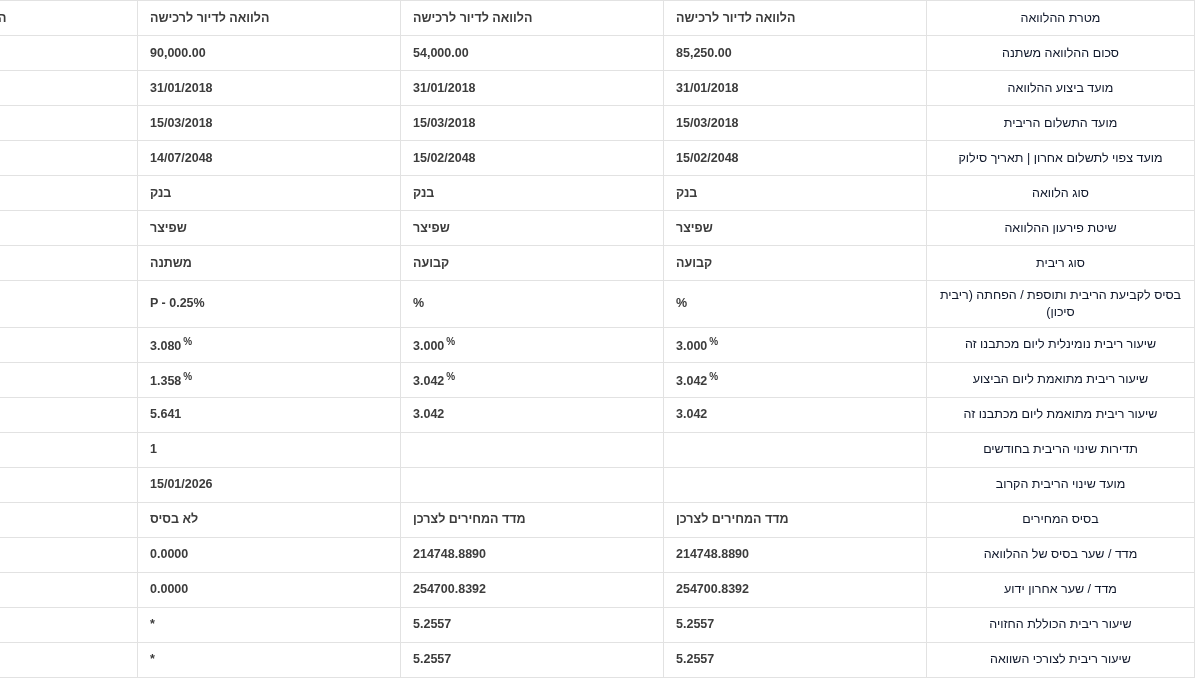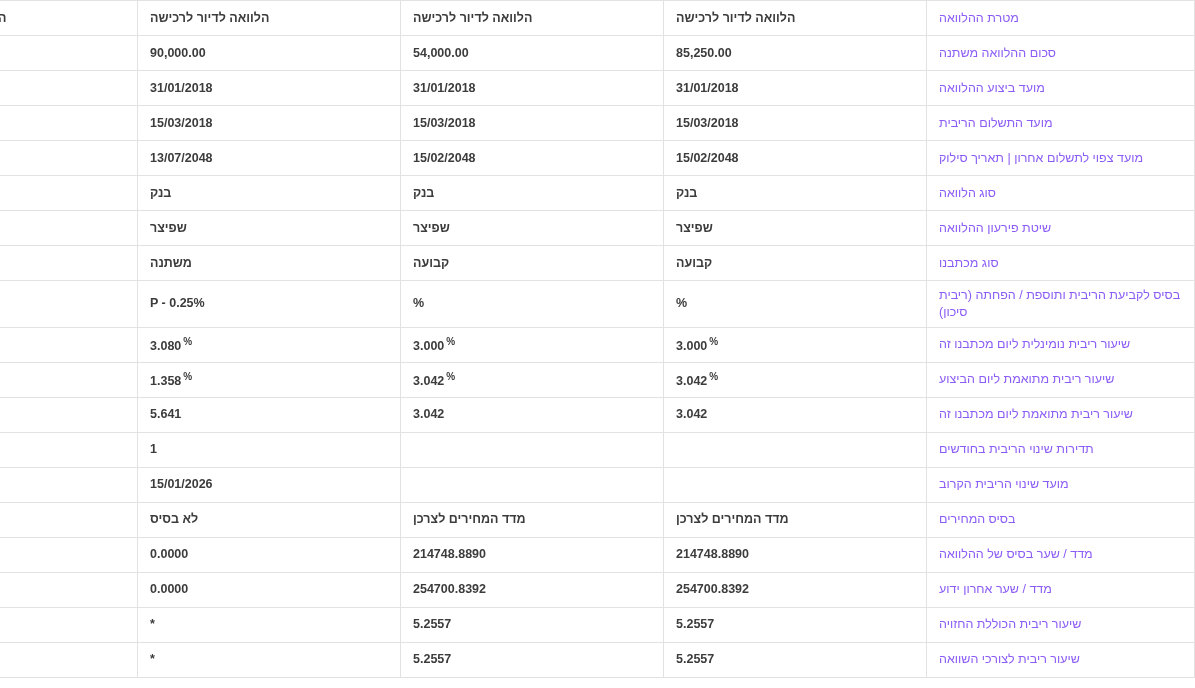--- a/index.html
+++ b/index.html
@@ -22,22 +22,22 @@
   }
   #loan-table td {
     border: 1px solid #e2e2e2;
     padding: 6px 12px;
     font-size: 12.5px;
     line-height: 1.35;
     vertical-align: middle;
     height: 22px;
   }
   td.label-cell {
-    text-align: left;
-    color: #8b5cf6;
+    text-align: center;
+    color: #0f172a;
     font-weight: normal;
     width: 243px;
   }
   td.value-cell {
     text-align: left;
     color: #3c3c3c;
     font-weight: bold;
     width: 238px;
   }
   .pct-sign {
@@ -80,39 +80,39 @@
         <td class="label-cell">מועד התשלום הריבית</td>
         <td class="value-cell"><span>15/03/2018</span></td>
         <td class="value-cell"><span>15/03/2018</span></td>
         <td class="value-cell"><span>15/03/2018</span></td>
         <td class="value-cell"></td>
       </tr>
       <tr>
         <td class="label-cell">מועד צפוי לתשלום אחרון | תאריך סילוק</td>
         <td class="value-cell"><span>15/02/2048</span></td>
         <td class="value-cell"><span>15/02/2048</span></td>
-        <td class="value-cell"><span>13/07/2048</span></td>
+        <td class="value-cell"><span>14/07/2048</span></td>
         <td class="value-cell"></td>
       </tr>
       <tr>
         <td class="label-cell">סוג הלוואה</td>
         <td class="value-cell"><span>בנק</span></td>
         <td class="value-cell"><span>בנק</span></td>
         <td class="value-cell"><span>בנק</span></td>
         <td class="value-cell"></td>
       </tr>
       <tr>
         <td class="label-cell">שיטת פירעון ההלוואה</td>
         <td class="value-cell"><span>שפיצר</span></td>
         <td class="value-cell"><span>שפיצר</span></td>
         <td class="value-cell"><span>שפיצר</span></td>
         <td class="value-cell"></td>
       </tr>
       <tr>
-        <td class="label-cell">סוג מכתבנו</td>
+        <td class="label-cell">סוג ריבית</td>
         <td class="value-cell"><span>קבועה</span></td>
         <td class="value-cell"><span>קבועה</span></td>
         <td class="value-cell"><span>משתנה</span></td>
         <td class="value-cell"></td>
       </tr>
       <tr>
         <td class="label-cell">בסיס לקביעת הריבית ותוספת / הפחתה (ריבית סיכון)</td>
         <td class="value-cell"><span>%</span></td>
         <td class="value-cell"><span>%</span></td>
         <td class="value-cell"><span>P - 0.25%</span></td>

